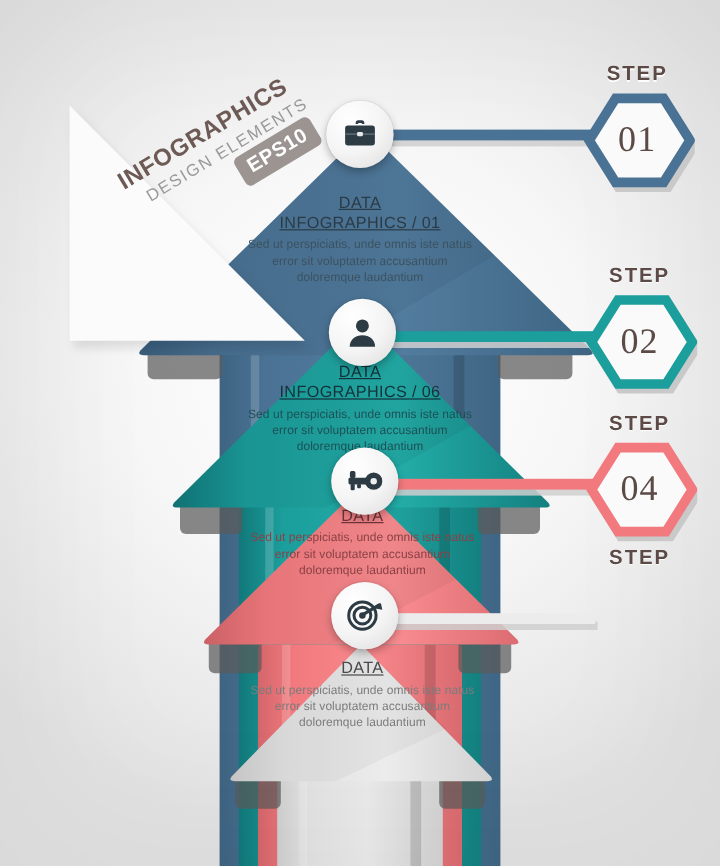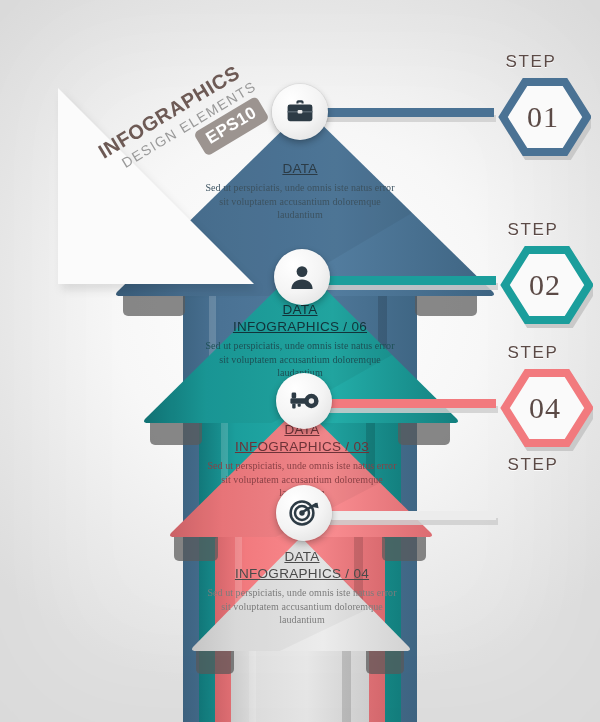--- a/index.html
+++ b/index.html
@@ -103,29 +103,29 @@
     position: absolute;
     z-index: 30;
   }
   .step-label {
     position: absolute;
     top: 0;
     left: 0;
     width: 100%;
     text-align: center;
     font-size: 17px;
-    font-weight: normal;
+    font-weight: bold;
     letter-spacing: 1.6px;
     color: #5b4a46;
     text-shadow: 0 1px 0 rgba(255,255,255,.9);
   }
   .hexwrap {
     position: absolute;
     top: 22px;
-    left: 12px;
+    left: 0;
     width: 96px;
     height: 86px;
   }
   .hex {
     position: absolute;
     inset: 0;
   }
   .hex-num {
     position: absolute;
     top: 0; left: 0;
@@ -152,21 +152,20 @@
     font-size: 13.5px;
     line-height: 17px;
     letter-spacing: .3px;
     text-decoration: underline;
   }
   .txt .t2 {
     font-size: 10px;
     line-height: 13.5px;
     margin-top: 4px;
     letter-spacing: .05px;
-    font-family: Liberation Serif, serif;
   }
   .txt.dark .t1 { color: #2b3b46; }
   .txt.dark .t2 { color: #3c5260; }
   .txt.teal .t1 { color: #12333a; }
   .txt.teal .t2 { color: #1d5055; }
   .txt.pink .t1 { color: #6d3338; }
   .txt.pink .t2 { color: #8a4146; }
   .txt.gray .t1 { color: #4a4a4a; }
   .txt.gray .t2 { color: #7c7c7c; }
 
@@ -408,38 +407,37 @@
         <circle cx="13" cy="14" r="7" fill="none" stroke="#2d3b45" stroke-width="2.5"></circle>
         <circle cx="13" cy="14" r="2.7" fill="#2d3b45"></circle>
         <path d="M12 14 L27 5" stroke="#2d3b45" stroke-width="2.6" stroke-linecap="round"></path>
         <path d="M28.4 3.4 L29.6 9.2 L23.8 8z" fill="#2d3b45"></path>
       </svg>
     </span>
   </div>
 
   <div class="txt dark" style="left:205px; top:160px;">
     <div class="t1">DATA</div>
+    <div class="t1">INFOGRAPHICS / 01</div>
     <div class="t2">Sed ut perspiciatis, unde omnis iste natus error sit voluptatem accusantium doloremque laudantium</div>
   </div>
 
   <div class="txt teal" style="left:205px; top:301px;">
     <div class="t1">DATA</div>
     <div class="t1">INFOGRAPHICS / 06</div>
     <div class="t2">Sed ut perspiciatis, unde omnis iste natus error sit voluptatem accusantium doloremque laudantium</div>
   </div>
 
   <div class="txt pink" style="left:207px; top:421px;">
     <div class="t1">DATA</div>
-    <div class="t1">INFOGRAPHICS / 03</div>
     <div class="t2">Sed ut perspiciatis, unde omnis iste natus error sit voluptatem accusantium doloremque laudantium</div>
   </div>
 
   <div class="txt gray" style="left:207px; top:548px;">
     <div class="t1">DATA</div>
-    <div class="t1">INFOGRAPHICS / 04</div>
     <div class="t2">Sed ut perspiciatis, unde omnis iste natus error sit voluptatem accusantium doloremque laudantium</div>
   </div>
 
   <div class="step-group" style="left:483px; top:52px; width:96px; height:112px;">
     <div class="step-label">STEP</div>
     <div class="hexwrap">
       <svg class="hex" viewBox="0 0 96 86">
         <path d="M30 8 L70 8 L92 43 L70 78 L30 78 L8 43 Z" fill="none" stroke="#c9c9c9" stroke-width="8" transform="translate(3,5)"></path>
         <path d="M30 8 L70 8 L92 43 L70 78 L30 78 L8 43 Z" fill="#fafafa" stroke="#4a7294" stroke-width="8"></path>
       </svg>

